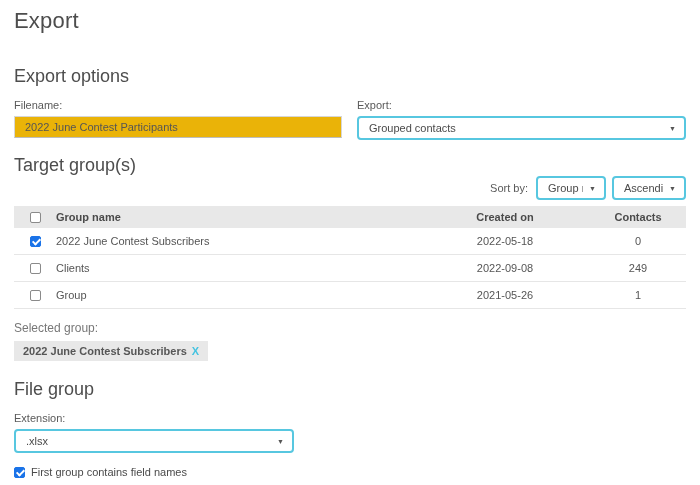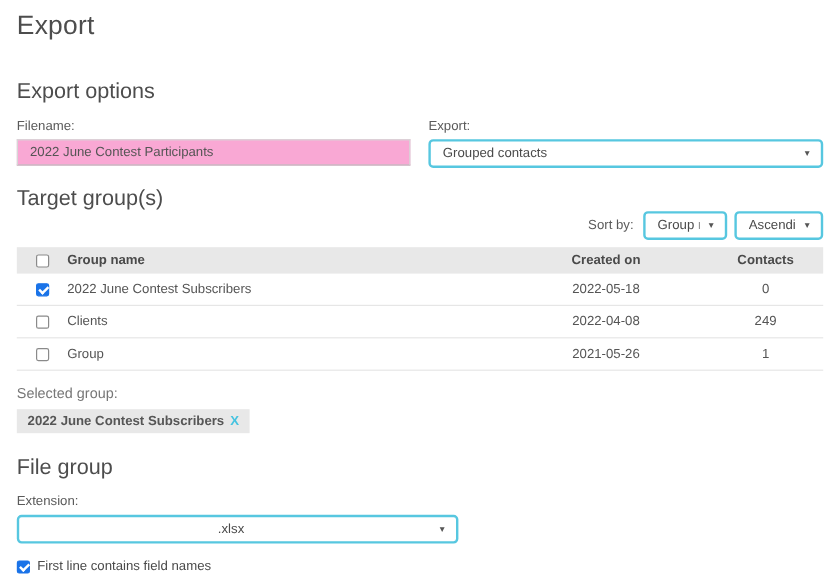--- a/index.html
+++ b/index.html
@@ -16,21 +16,21 @@
   h2.section-heading { font-size:18px; font-weight:400; color:#4d4d4d; }
 
   .options-row { display:flex; gap:15px; margin-top:12px; }
   .col-left  { width:328px; }
   .col-right { width:329px; }
 
   .field-label { font-size:11px; color:#5a5a5a; margin-bottom:5px; display:block; }
 
   .text-input {
     width:100%; height:22px;
-    background:#f9a8d4;
+    background:#eab308;
     border:1px solid #d6d6d6;
     border-bottom:1px solid #bdbdbd;
     font-family:"Liberation Sans", sans-serif;
     font-size:11px; color:#555;
     padding:0 10px;
     outline:none;
   }
 
   .select-box {
     height:24px;
@@ -94,21 +94,21 @@
   .group-tag {
     display:inline-flex; align-items:center; gap:5px;
     margin-top:6px;
     background:#e8e8e8;
     padding:4px 9px;
     font-size:11px; font-weight:bold; color:#565656;
   }
   .group-tag .remove-x { color:#45c3e0; font-weight:bold; cursor:pointer; }
 
   .extension-label { margin-top:12px; }
-  .extension-select { width:368px;text-align:center; }
+  .extension-select { width:280px; }
 
   .firstline-row {
     display:flex; align-items:center; gap:6px;
     margin-top:13px; font-size:11px; color:#4a4a4a;
   }
 </style>
 </head>
 <body>
 
 <div class="page">
@@ -162,21 +162,21 @@
       <div class="cell c-name">2022 June Contest Subscribers</div>
       <div class="cell c-created">2022-05-18</div>
       <div class="cell c-contacts">0</div>
     </div>
 
     <div class="trow">
       <div class="cell c-cb">
         <span class="cb"></span>
       </div>
       <div class="cell c-name">Clients</div>
-      <div class="cell c-created">2022-04-08</div>
+      <div class="cell c-created">2022-09-08</div>
       <div class="cell c-contacts">249</div>
     </div>
 
     <div class="trow">
       <div class="cell c-cb">
         <span class="cb"></span>
       </div>
       <div class="cell c-name">Group</div>
       <div class="cell c-created">2021-05-26</div>
       <div class="cell c-contacts">1</div>
@@ -192,18 +192,18 @@
   <h2 class="section-heading heading-file-format">File group</h2>
 
   <label class="field-label extension-label">Extension:</label>
   <div class="select-box extension-select">
     <span class="sel-text">.xlsx</span>
     <span class="arrow">▼</span>
   </div>
 
   <div class="firstline-row">
     <span class="cb checked"></span>
-    <span>First line contains field names</span>
+    <span>First group contains field names</span>
   </div>
 
   
 
 </div>
 
 </body></html>

